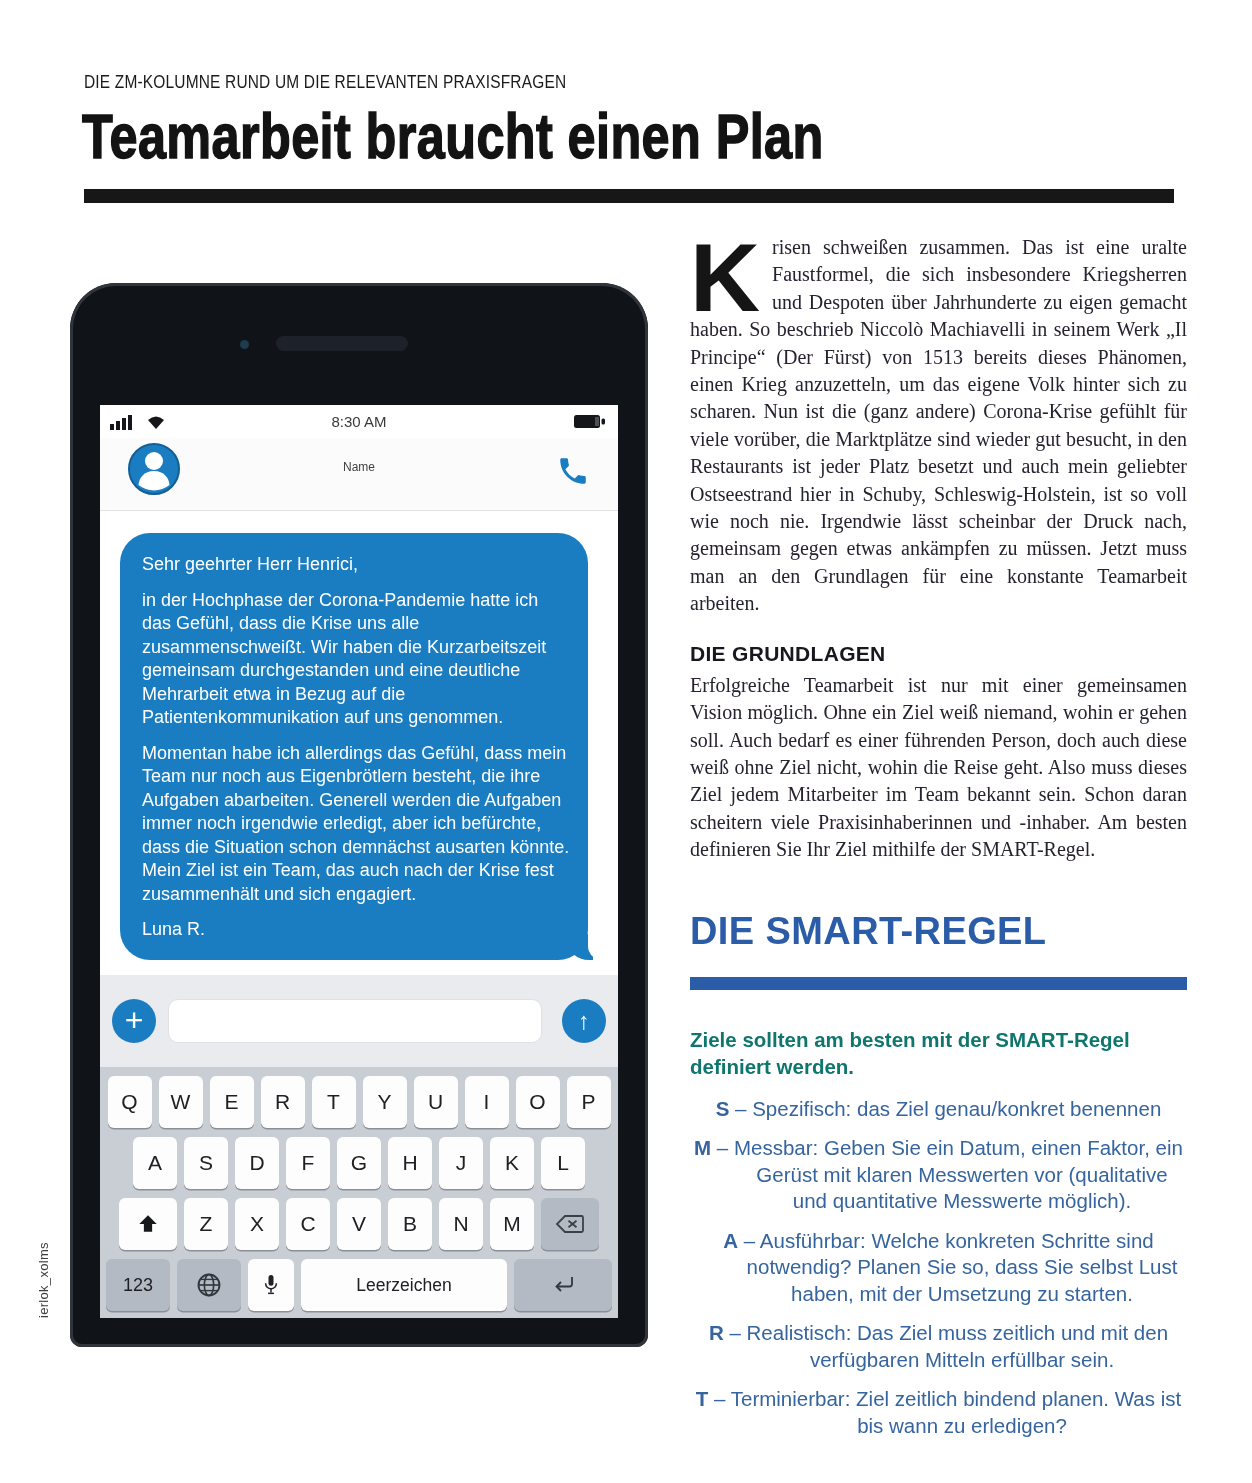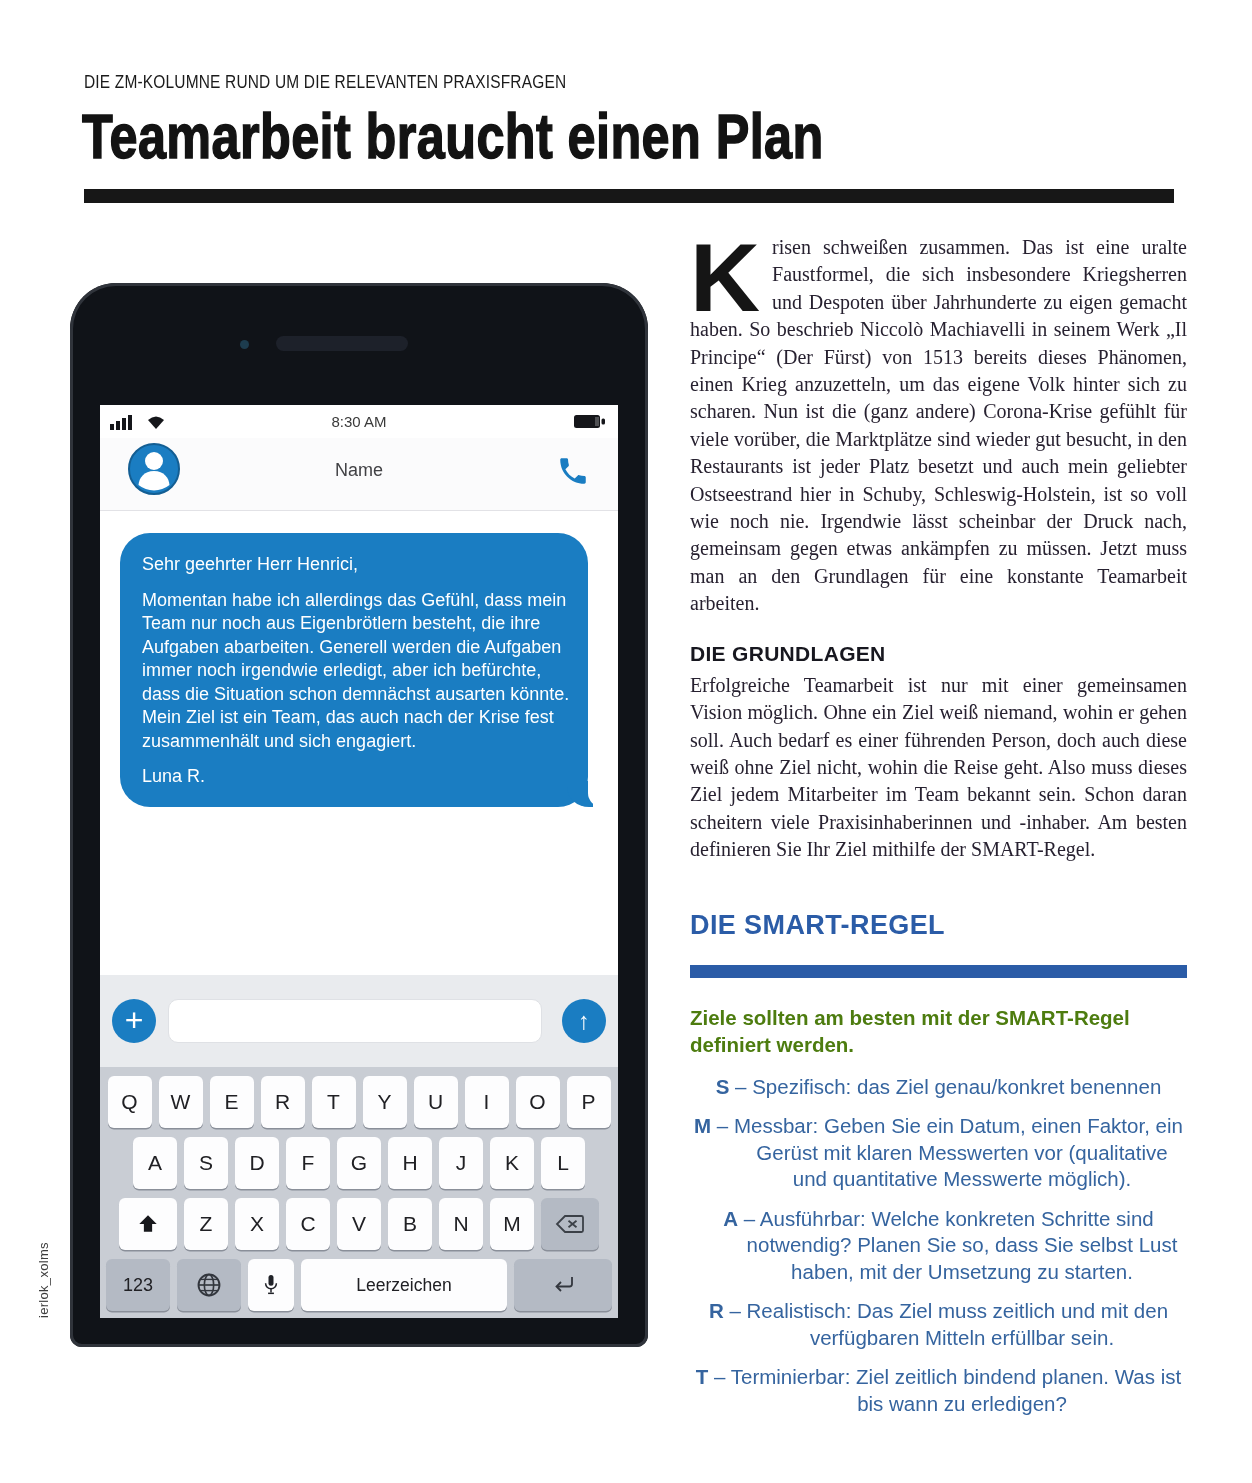--- a/index.html
+++ b/index.html
@@ -18,44 +18,44 @@
   .credit{position:absolute;left:36px;top:1318px;transform:rotate(-90deg);transform-origin:left top;
           font-size:13px;color:#3d3d3d;white-space:nowrap;letter-spacing:.3px;}
 
   
   .article{position:absolute;left:690px;top:234px;width:497px;}
   .body-text{font-family:"Liberation Serif",serif;font-size:20px;line-height:27.4px;
              text-align:justify;color:#272130;margin:0;}
   .dropcap{float:left;font-weight:700;font-size:97px;line-height:76px;margin:6px 12px 0 0;
            color:#151515;font-family:"Liberation Sans",sans-serif;}
   .sub-head{font-size:21px;font-weight:700;color:#17171f;letter-spacing:.3px;margin:24px 0 6px 0;}
-  .smart-head{color:#2b5ca7;font-size:27px;font-weight:700;letter-spacing:.4px;margin:46px 0 0 0;}
+  .smart-head{color:#2b5ca7;font-size:38px;font-weight:700;letter-spacing:.4px;margin:46px 0 0 0;}
   .blue-bar{width:100%;height:13px;background:#2b5ca7;margin-top:24px;}
-  .smart-intro{color:#4d7c0f;font-weight:700;font-size:20.5px;line-height:27px;margin:26px 0 0 0;}
+  .smart-intro{color:#0f766e;font-weight:700;font-size:20.5px;line-height:27px;margin:36px 0 0 0;}
   .smart-list{margin-top:16px;color:#35649f;font-size:20.5px;line-height:26.5px;}
   .smart-item{padding-left:47px;text-indent:-47px;margin-bottom:13px;text-align:center;}
   .smart-letter{font-weight:700;}
 
   
   .phone{position:absolute;left:70px;top:283px;width:578px;height:1064px;background:#101318;
          border-radius:46px 46px 12px 12px;box-shadow:inset 0 0 0 3px #30343b;}
   .cam{position:absolute;left:170px;top:57px;width:9px;height:9px;border-radius:50%;background:#1d3c4e;}
   .speaker{position:absolute;left:206px;top:53px;width:132px;height:15px;border-radius:8px;background:#1d212a;}
   .screen{position:absolute;left:30px;top:122px;width:518px;height:913px;background:#c4b5fd;overflow:hidden;}
 
   .statusbar{position:absolute;left:0;top:0;width:100%;height:33px;background:#fff;}
   .sig{position:absolute;left:10px;top:9px;}
   .wifi{position:absolute;left:44px;top:8px;}
   .time{position:absolute;left:0;right:0;top:8px;text-align:center;font-size:15px;color:#3a3a3a;}
   .batt{position:absolute;right:12px;top:9px;}
 
   .chatheader{position:absolute;left:0;top:33px;width:100%;height:72px;background:#fbfbfc;
               border-bottom:1px solid #e2e2e6;}
   .avatar{position:absolute;left:28px;top:5px;width:52px;height:52px;}
-  .chat-name{position:absolute;left:0;right:0;top:22px;text-align:center;font-size:18px;color:#414144;}
+  .chat-name{position:absolute;left:0;right:0;top:22px;text-align:center;font-size:12px;color:#414144;}
   .call{position:absolute;right:28px;top:16px;}
 
   .chatarea{position:absolute;left:0;top:106px;width:100%;height:464px;background:#ffffff;}
   .bubble{position:absolute;left:20px;top:22px;width:428px;background:#1a7dc2;border-radius:30px;
           padding:20px 18px 18px 22px;color:#fff;font-size:18px;line-height:23.5px;}
   .bubble p{margin:0 0 12px 0;}
   .bubble p:last-child{margin:0;}
   .bubble::before{content:"";position:absolute;right:-5px;bottom:0;width:26px;height:26px;
                   background:#1a7dc2;border-bottom-left-radius:22px 20px;}
   .bubble::after{content:"";position:absolute;right:-25px;bottom:0;width:25px;height:30px;
@@ -125,20 +125,21 @@
         </svg>
         <div class="chat-name">Name</div>
         <svg class="call" width="34" height="34" viewBox="0 0 24 24">
           <path fill="#1a7dc2" d="M6.62 10.79c1.44 2.83 3.76 5.14 6.59 6.59l2.2-2.2c.27-.27.67-.36 1.02-.24 1.12.37 2.33.57 3.57.57.55 0 1 .45 1 1V20c0 .55-.45 1-1 1-9.39 0-17-7.61-17-17 0-.55.45-1 1-1h3.5c.55 0 1 .45 1 1 0 1.25.2 2.45.57 3.57.11.35.03.74-.25 1.02l-2.2 2.2z"></path>
         </svg>
       </div>
 
       <div class="chatarea">
         <div class="bubble">
           <p>Sehr geehrter Herr Henrici,</p>
+          <p>in der Hochphase der Corona-Pandemie hatte ich das Gefühl, dass die Krise uns alle zusammenschweißt. Wir haben die Kurzarbeitszeit gemeinsam durchgestanden und eine deutliche Mehrarbeit etwa in Bezug auf die Patientenkommunikation auf uns genommen.</p>
           <p>Momentan habe ich allerdings das Gefühl, dass mein Team nur noch aus Eigenbrötlern besteht, die ihre Aufgaben abarbeiten. Generell werden die Aufgaben immer noch irgendwie erledigt, aber ich befürchte, dass die Situation schon demnächst ausarten könnte. Mein Ziel ist ein Team, das auch nach der Krise fest zusammenhält und sich engagiert.</p>
           <p>Luna R.</p>
         </div>
       </div>
 
       <div class="composer">
         <div class="plusbtn">+</div>
         <input class="msginput" readonly="" style="">
         <div class="sendbtn">↑</div>
       </div>

